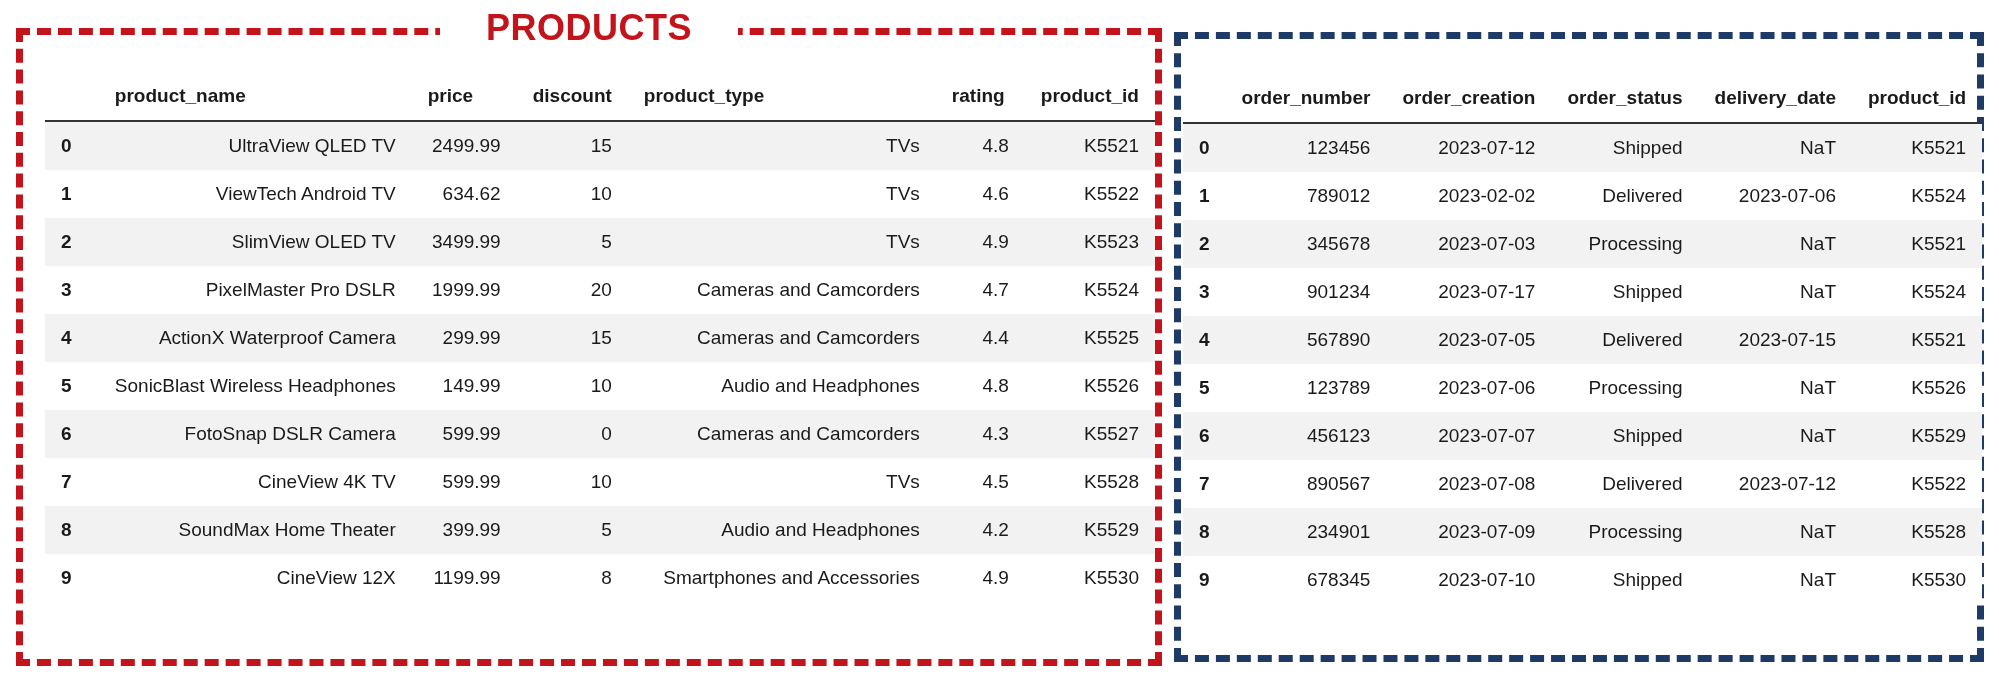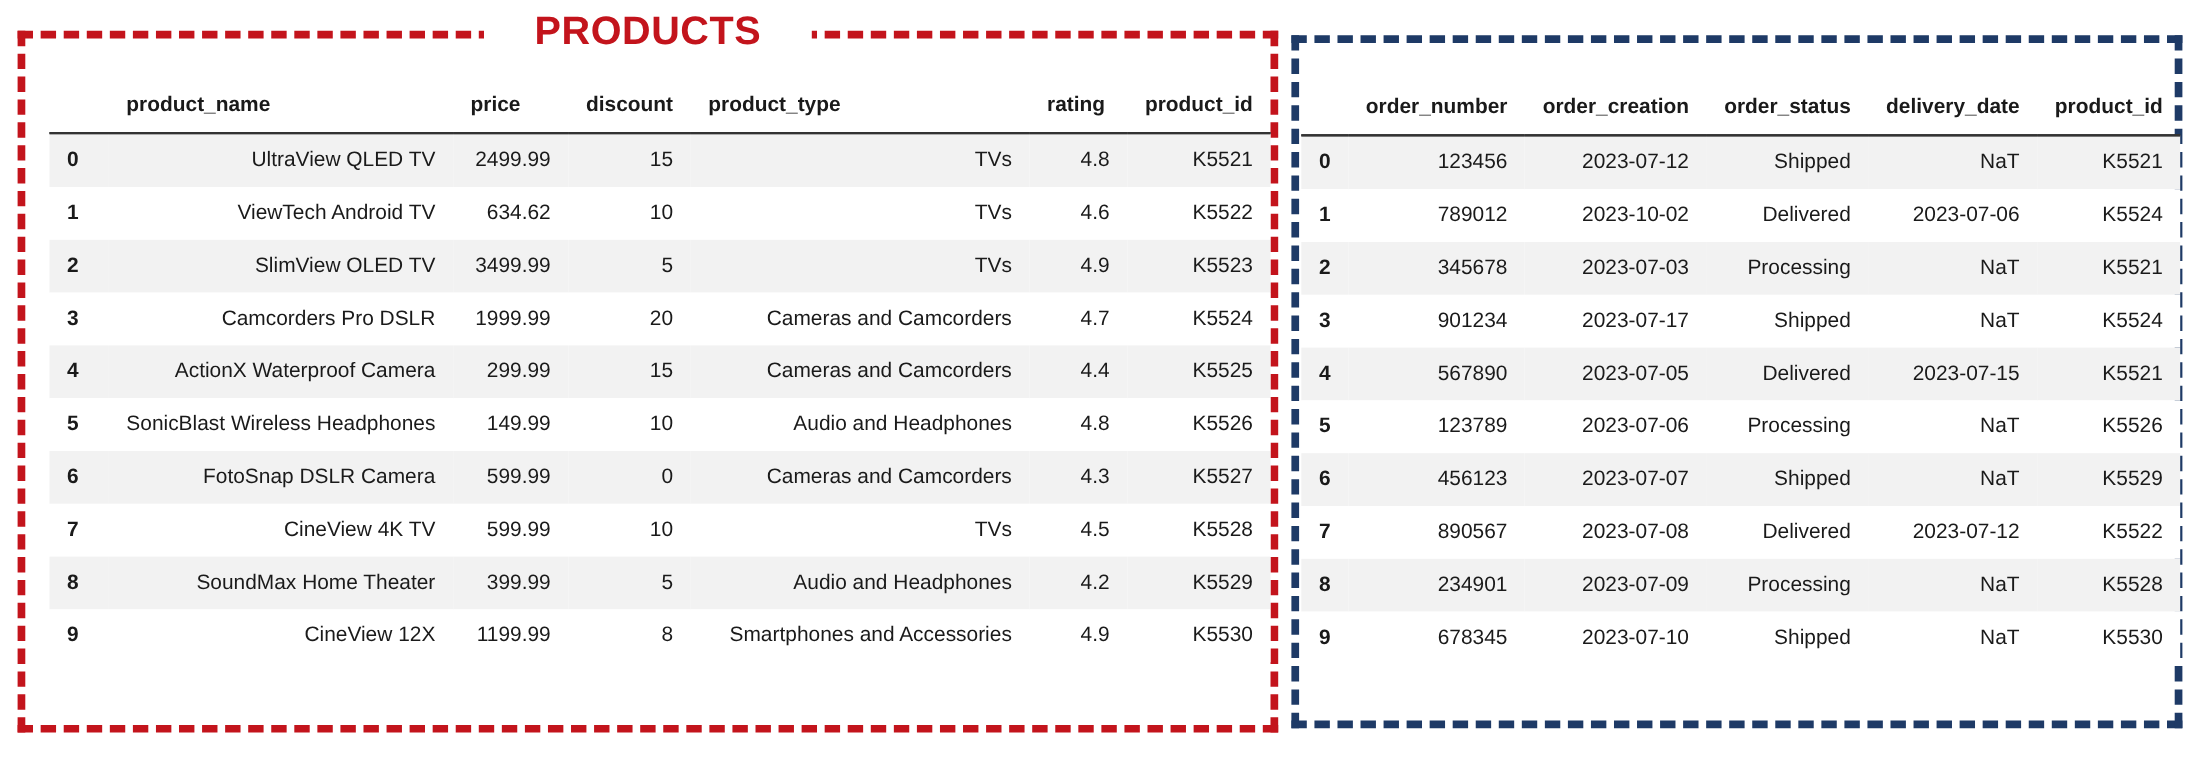--- a/index.html
+++ b/index.html
@@ -122,21 +122,21 @@
           <th>2</th>
           <td>SlimView OLED TV</td>
           <td>3499.99</td>
           <td>5</td>
           <td>TVs</td>
           <td>4.9</td>
           <td>K5523</td>
         </tr>
         <tr>
           <th>3</th>
-          <td>Camcorders Pro DSLR</td>
+          <td>PixelMaster Pro DSLR</td>
           <td>1999.99</td>
           <td>20</td>
           <td>Cameras and Camcorders</td>
           <td>4.7</td>
           <td>K5524</td>
         </tr>
         <tr>
           <th>4</th>
           <td>ActionX Waterproof Camera</td>
           <td>299.99</td>
@@ -219,21 +219,21 @@
           <th>0</th>
           <td>123456</td>
           <td>2023-07-12</td>
           <td>Shipped</td>
           <td>NaT</td>
           <td>K5521</td>
         </tr>
         <tr>
           <th>1</th>
           <td>789012</td>
-          <td>2023-10-02</td>
+          <td>2023-02-02</td>
           <td>Delivered</td>
           <td>2023-07-06</td>
           <td>K5524</td>
         </tr>
         <tr>
           <th>2</th>
           <td>345678</td>
           <td>2023-07-03</td>
           <td>Processing</td>
           <td>NaT</td>

